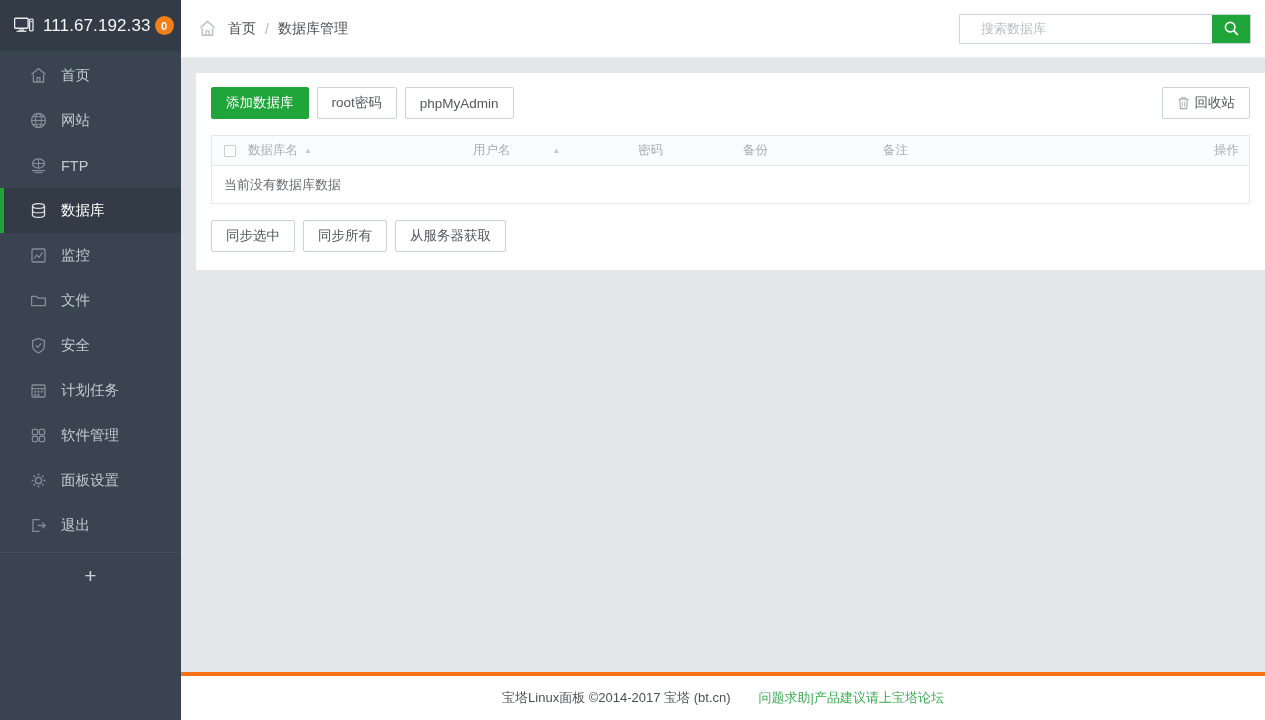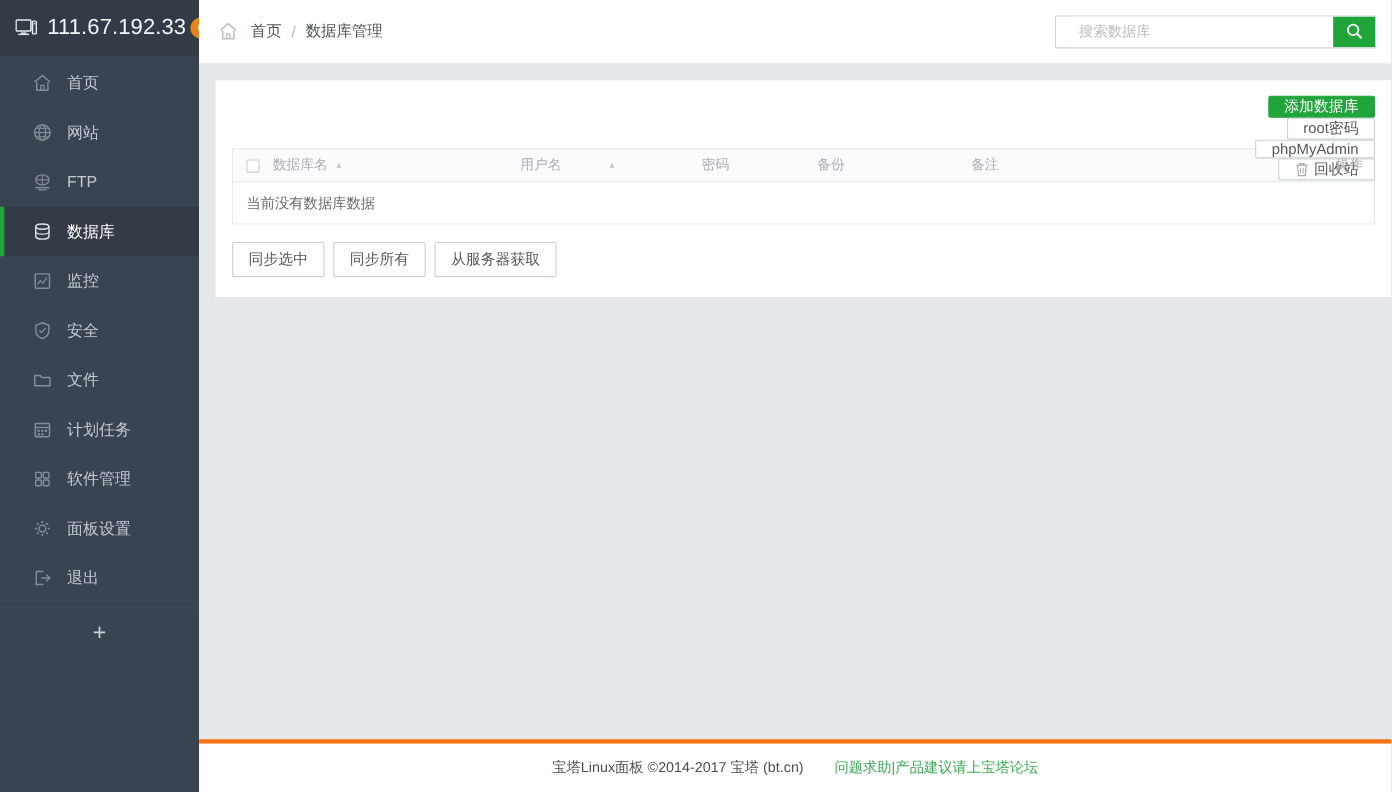--- a/index.html
+++ b/index.html
@@ -20,21 +20,21 @@
   }
   .sidebar-head {
     height: 51px; flex: 0 0 51px;
     background: #323b46;
     display: flex; align-items: center;
     padding: 0 12px 0 14px;
     color: #f2f4f6;
   }
   .sidebar-head .monitor-icon { width: 20px; height: 18px; margin-right: 9px; flex:0 0 20px; }
   .sidebar-head .ip {
-    font-size: 20px; letter-spacing: .1px; color: #f4f6f8;
+    font-size: 17px; letter-spacing: .1px; color: #f4f6f8;
     white-space: nowrap; flex: 1 1 auto;
   }
   .badge-count {
     width: 19px; height: 19px; border-radius: 50%;
     background: #f0811a; color: #fff;
     font-size: 11px; font-weight: bold;
     display: flex; align-items: center; justify-content: center;
     flex: 0 0 19px; margin-left: 4px;
   }
 
@@ -112,21 +112,21 @@
   }
 
   
   .panel-wrap { padding: 15px 0 0 15px; }
   .panel {
     background: #fff; width: 1069px;
     padding: 14px 15px 18px 15px;
     min-height: 196px;
   }
 
-  .toolbar { display: flex; align-items: flex-end; height: 32px; flex-direction: column; }
+  .toolbar { display: flex; align-items: center; height: 32px; }
   .btn {
     height: 32px; padding: 0 14px;
     border: 1px solid #ccd1d5; background: #fff;
     border-radius: 2px; font-size: 13.5px; color: #53585d;
     display: inline-flex; align-items: center; justify-content: center;
     cursor: pointer; white-space: nowrap;
     font-family: "Liberation Sans", sans-serif;
   }
   .btn.primary {
     background: #20a53a; border-color: #20a53a; color: #fff;
@@ -255,34 +255,34 @@
             <rect x="3" y="3" width="13" height="13" rx="1" fill="none" stroke="#c3c9d0" stroke-width="1.3"></rect>
             <polyline points="5.2,12.6 7.6,9 10,11.4 13.6,6.4" fill="none" stroke="#c3c9d0" stroke-width="1.1"></polyline>
           </svg>
         </span>
         <span class="ni-label">监控</span>
       </div>
 
       <div class="nav-item">
         <span class="ni-icon">
           <svg viewBox="0 0 19 19" width="19" height="19">
+            <path d="M2.6 5.4 H7.6 L9 7.2 H16.4 V14.6 H2.6 Z" fill="none" stroke="#c3c9d0" stroke-width="1.3" stroke-linejoin="round"></path>
+          </svg>
+        </span>
+        <span class="ni-label">文件</span>
+      </div>
+
+      <div class="nav-item">
+        <span class="ni-icon">
+          <svg viewBox="0 0 19 19" width="19" height="19">
             <path d="M9.5 2.4 L15.4 4.6 V9.6 C15.4 13 12.8 15.6 9.5 16.8 C6.2 15.6 3.6 13 3.6 9.6 V4.6 Z" fill="none" stroke="#c3c9d0" stroke-width="1.3"></path>
             <polyline points="6.8,9.4 8.8,11.4 12.3,7.3" fill="none" stroke="#c3c9d0" stroke-width="1.2"></polyline>
           </svg>
         </span>
         <span class="ni-label">安全</span>
-      </div>
-
-      <div class="nav-item">
-        <span class="ni-icon">
-          <svg viewBox="0 0 19 19" width="19" height="19">
-            <path d="M2.6 5.4 H7.6 L9 7.2 H16.4 V14.6 H2.6 Z" fill="none" stroke="#c3c9d0" stroke-width="1.3" stroke-linejoin="round"></path>
-          </svg>
-        </span>
-        <span class="ni-label">文件</span>
       </div>
 
       <div class="nav-item">
         <span class="ni-icon">
           <svg viewBox="0 0 19 19" width="19" height="19">
             <rect x="3" y="4" width="13" height="12" rx="1" fill="none" stroke="#c3c9d0" stroke-width="1.3"></rect>
             <line x1="3" y1="7.6" x2="16" y2="7.6" stroke="#c3c9d0" stroke-width="1.2"></line>
             <rect x="5.2" y="9.6" width="2" height="2" fill="#c3c9d0"></rect>
             <rect x="8.5" y="9.6" width="2" height="2" fill="#c3c9d0"></rect>
             <rect x="11.8" y="9.6" width="2" height="2" fill="#c3c9d0"></rect>

